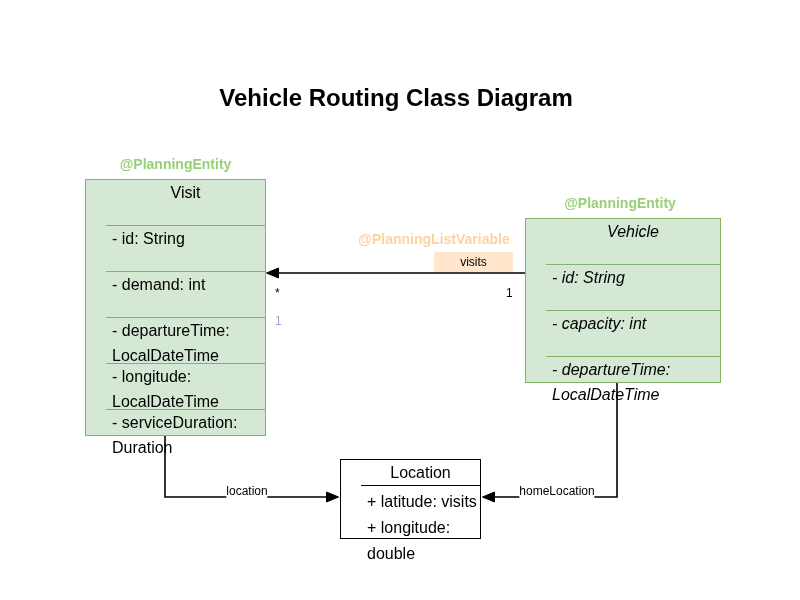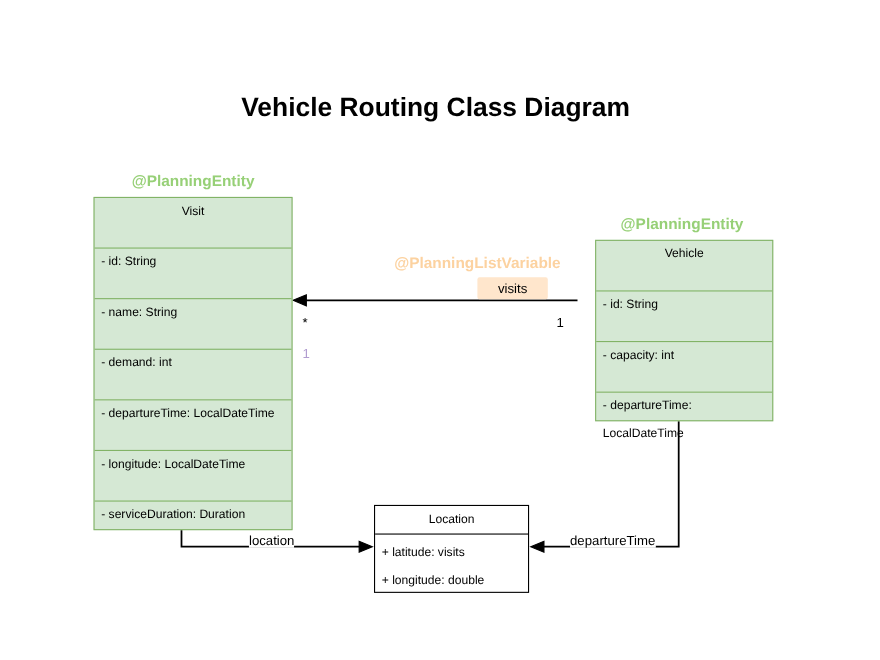--- a/index.html
+++ b/index.html
@@ -34,21 +34,22 @@
   .connectors path.head {
     fill: var(--color-line, #000000);
     stroke: var(--color-line, #000000);
     stroke-width: 1;
   }
   .uml-class {
     position: absolute;
     box-sizing: border-box;
     background: var(--color-class-fill, #d5e8d4);
     border: 1px solid var(--color-class-stroke, #82b366);
-    font-size: 11px;
+    font-size: 16px;
+    padding-left: 20px;
   }
   .uml-class.plain {
     background: var(--color-plain-fill, #ffffff);
     border-color: var(--color-plain-stroke, #000000);
   }
   .uml-header {
     height: 25px;
     line-height: 25px;
     text-align: center;
   }
@@ -73,21 +74,21 @@
     font-size: 14px;
     font-weight: bold;
     text-align: center;
     white-space: nowrap;
   }
   .annotation.green { color: var(--color-entity-annotation, #97d077); }
   .annotation.orange { color: var(--color-listvar-annotation, #fcd2a0); }
   .edge-label-badge {
     position: absolute;
     left: 434px; top: 252px;
-    width: 64px; height: 20px;
+    width: 79px; height: 20px;
     line-height: 20px;
     text-align: center;
     font-size: 12px;
     background: var(--color-visits-label-bg, #ffe6cc);
     border-radius: 2px;
   }
   .edge-label {
     position: absolute;
     font-size: 12px;
     transform: translateX(-50%);
@@ -116,29 +117,28 @@
     <path class="head" d="M338.5,497 L326.5,492 L326.5,502 Z"></path>
 
     <path class="edge" d="M617,322 L617,497 L494,497"></path>
     <path class="head" d="M482.5,497 L494.5,492 L494.5,502 Z"></path>
   </svg>
 
   <div class="annotation green" style="left:85px; top:156px; width:181px;">@PlanningEntity</div>
   <div class="uml-class" style="left:85px; top:179px; width:181px;">
     <div class="uml-header">Visit</div>
     <div class="uml-row">- id: String</div>
-    <div class="uml-row">- name: String</div>
     <div class="uml-row">- demand: int</div>
     <div class="uml-row">- departureTime: LocalDateTime</div>
     <div class="uml-row">- longitude: LocalDateTime</div>
     <div class="uml-row">- serviceDuration: Duration</div>
   </div>
 
   <div class="annotation green" style="left:525px; top:195px; width:190px;">@PlanningEntity</div>
-  <div class="uml-class" style="left:541px; top:218px; width:162px;">
+  <div class="uml-class" style="left:525px; top:218px; width:196px;font-style:italic;">
     <div class="uml-header">Vehicle</div>
     <div class="uml-row">- id: String</div>
     <div class="uml-row">- capacity: int</div>
     <div class="uml-row">- departureTime: LocalDateTime</div>
   </div>
 
   <div class="uml-class plain" style="left:340px; top:459px; width:141px; height:80px;">
     <div class="uml-header">Location</div>
     <div class="uml-body">
       <div class="attr-line">+ latitude: visits</div>
@@ -146,15 +146,15 @@
     </div>
   </div>
 
   <div class="annotation orange" style="left:434px; top:231px; transform:translateX(-50%);">@PlanningListVariable</div>
   <div class="edge-label-badge">visits</div>
   <div class="multiplicity" style="left:275px; top:286px;">*</div>
   <div class="multiplicity" style="left:506px; top:286px;">1</div>
   <div class="multiplicity secondary" style="left:275px; top:314px;">1</div>
 
   <div class="edge-label" style="left:247px; top:484px;">location</div>
-  <div class="edge-label" style="left:557px; top:484px;">departureTime</div>
+  <div class="edge-label" style="left:557px; top:484px;">homeLocation</div>
 
 </div>
 
 </body></html>

